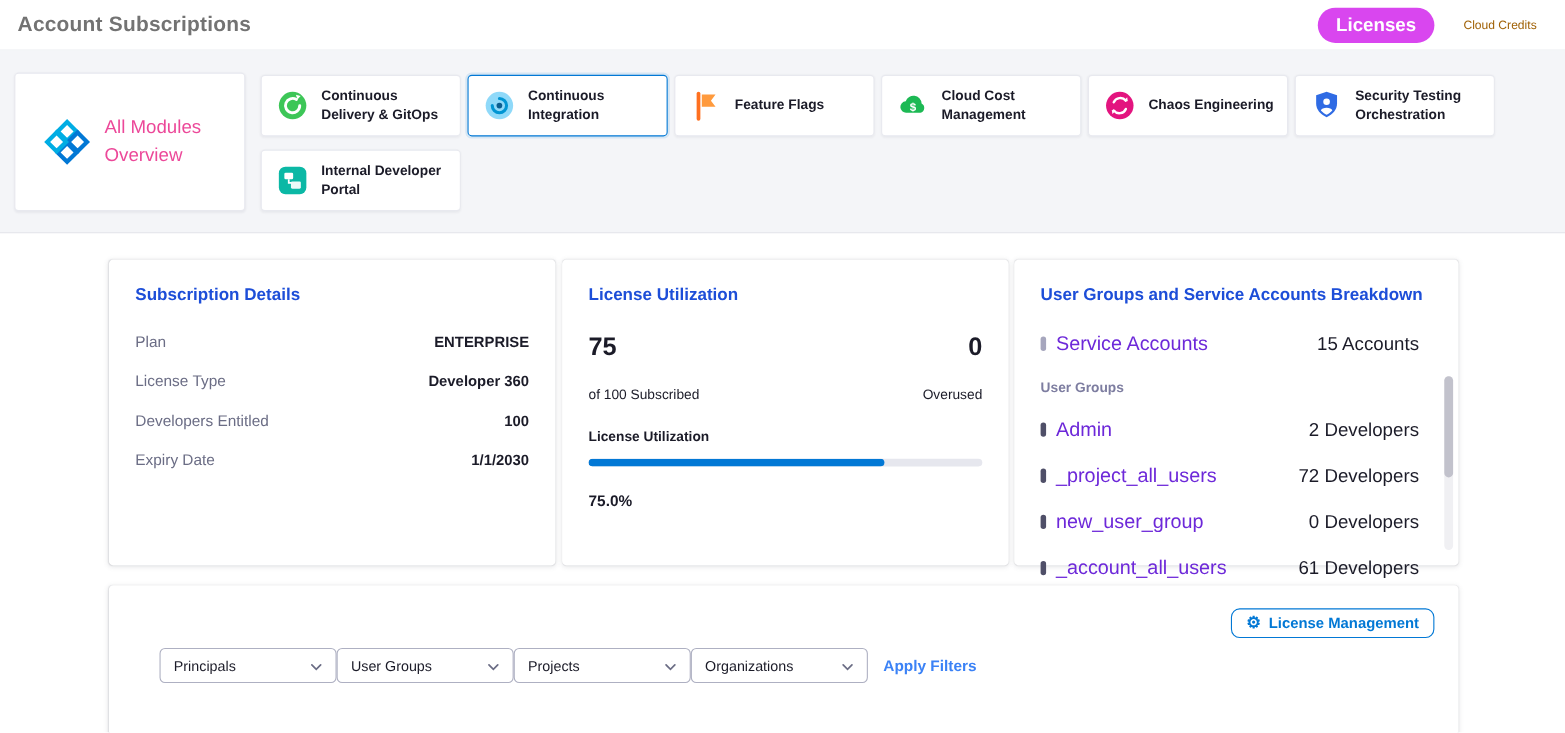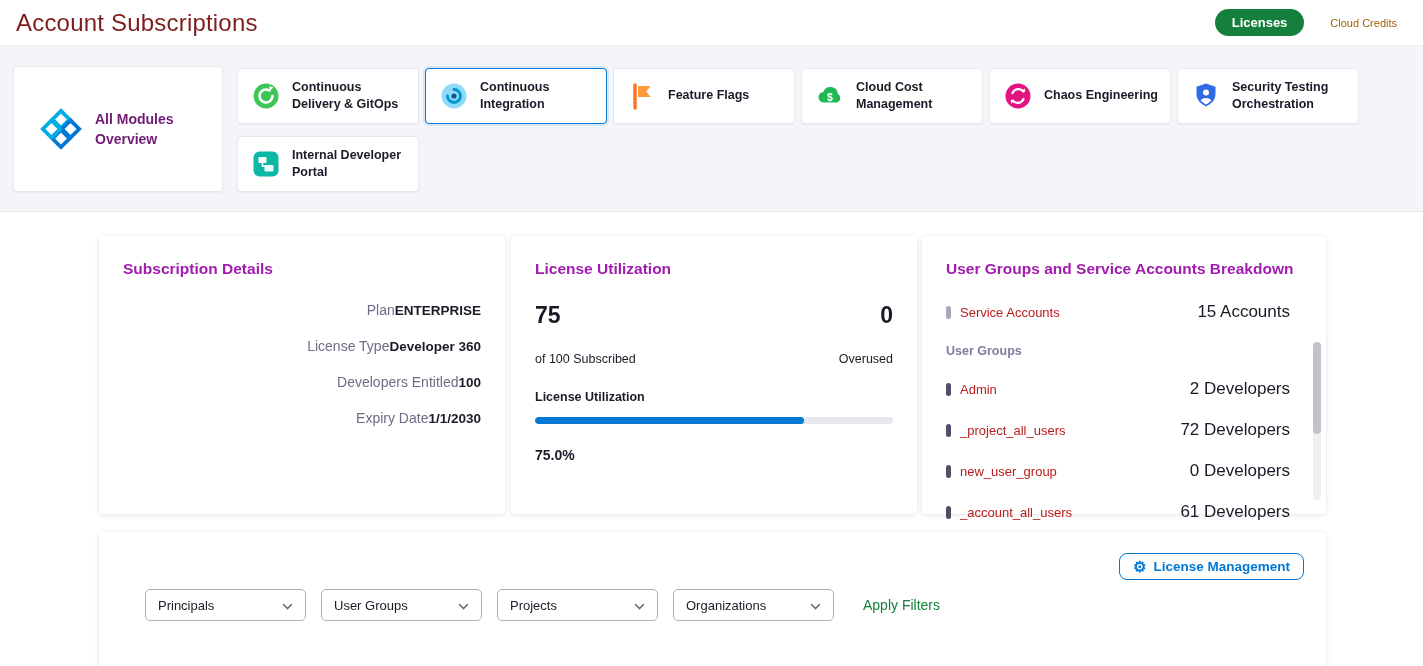--- a/index.html
+++ b/index.html
@@ -1,77 +1,77 @@
 <!DOCTYPE html>
 <html><head>
 <meta charset="utf-8">
 <style>
   *{box-sizing:border-box;margin:0;padding:0}
   body{font-family:"Liberation Sans",sans-serif;background:#fff}
   .page{position:relative;width:1423px;height:666px;overflow:hidden;background:#fff}
 
   
   .topbar{position:absolute;top:0;left:0;width:100%;height:46px;background:#fff;border-bottom:1px solid #eceef2;display:flex;align-items:center;justify-content:space-between;padding:0 26px 0 16px;z-index:3}
-  .page-title{font-size:24px;font-weight:400;color:#7f1d1d;letter-spacing:.2px}
+  .page-title{font-size:19px;font-weight:700;color:#737373;letter-spacing:.2px}
   .topbar-right{display:flex;align-items:center;gap:26px}
-  .pill{background:#15803d;color:#fff;border:none;border-radius:16px;padding:6px 17px;font-size:13px;font-weight:600;cursor:pointer}
+  .pill{background:#d946ef;color:#fff;border:none;border-radius:16px;padding:6px 17px;font-size:17px;font-weight:600;cursor:pointer}
   .link-tab{color:#a16207;font-size:11px;font-weight:400;cursor:pointer;background:none;border:none}
   .crumb-remnant{position:absolute;left:196px;top:0;width:32px;height:3px;background:#0278d5;border-radius:0 0 2px 2px}
 
   
   .band{position:absolute;top:46px;left:0;width:100%;height:166px;background:#f4f5f8;border-bottom:1px solid #e6e7ec}
   .card{background:#fff;border:1px solid #e8e9ef;border-radius:4px}
   .overview-card{position:absolute;left:13px;top:20px;width:210px;height:126px;display:flex;align-items:center;gap:13px;padding:0 8px 0 26px;box-shadow:0 1px 2px rgba(40,41,61,.06);cursor:pointer}
-  .overview-label{font-size:14px;font-weight:700;color:#701a75;line-height:1.45}
+  .overview-label{font-size:17px;font-weight:400;color:#ec4899;line-height:1.45}
   .module-card{position:absolute;width:182px;height:56px;display:flex;align-items:center;gap:11px;padding:0 8px 0 13px;cursor:pointer;box-shadow:0 1px 2px rgba(40,41,61,.05)}
   .module-card.selected{border:1px solid #0278d5;box-shadow:0 0 0 2px rgba(2,120,213,.12)}
   .module-label{font-size:12.5px;font-weight:600;color:#1b1b28;line-height:1.38}
   .mico{flex:0 0 30px;height:30px;display:flex;align-items:center;justify-content:center}
 
   
   .stats-card{position:absolute;top:236px;height:278px;background:#fff;border-radius:4px;box-shadow:0 0 1px rgba(40,41,61,.1),0 1px 5px rgba(96,97,112,.16);padding:24px}
   #sub-card{left:99px;width:406px}
   #util-card{left:511px;width:406px}
   #breakdown-card{left:922px;width:404px}
-  .card-title{font-size:15.5px;font-weight:700;color:#a21caf}
+  .card-title{font-size:15.5px;font-weight:700;color:#1d4ed8}
 
   .sub-rows{margin-top:14px}
-  .sub-row{display:flex;align-items:center;justify-content:flex-end;height:36px}
+  .sub-row{display:flex;align-items:center;justify-content:space-between;height:36px}
   .sub-label{font-size:14px;color:#6b6d85}
   .sub-value{font-size:13.5px;font-weight:700;color:#1b1b28}
 
   .util-top{display:flex;justify-content:space-between;margin-top:24px}
   .util-right{text-align:right}
   .big-num{font-size:23px;font-weight:700;color:#1b1b28}
   .small-cap{font-size:12.5px;color:#1b1b28;margin-top:23px}
   .bar-label{margin-top:24px;font-size:12.5px;font-weight:700;color:#1b1b28}
   .bar{margin-top:13px;height:7px;border-radius:4px;background:#e6e7ee;position:relative;overflow:hidden}
   .bar-fill{position:absolute;left:0;top:0;bottom:0;background:#0278d5;border-radius:4px}
   .pct{margin-top:23px;font-size:14px;font-weight:700;color:#1b1b28}
 
   .bd-row{display:flex;align-items:center}
   .bd-row.sa{margin-top:24px}
   .bd-row.grp{margin-top:21px}
   .tick{width:5px;height:13px;border-radius:2.5px;margin-right:9px}
   .tick.light{background:#a6a6bd}
   .tick.dark{background:#4f4f68}
-  .bd-label{font-size:13px;color:#b91c1c}
+  .bd-label{font-size:18px;color:#6d28d9}
   .bd-value{margin-left:auto;font-size:17px;color:#1b1b28;padding-right:12px}
   .groups-header{margin-top:22px;font-size:12.5px;font-weight:700;color:#7d7da0}
   .scroll-track{position:absolute;right:5px;top:106px;bottom:14px;width:8px;background:#f0f0f3;border-radius:4px}
   .scroll-thumb{position:absolute;top:0;left:0;width:8px;height:92px;background:#c2c2cc;border-radius:4px;cursor:pointer}
 
   
   .users-card{position:absolute;left:99px;top:532px;width:1227px;height:200px;background:#fff;border-radius:4px;box-shadow:0 0 1px rgba(40,41,61,.1),0 1px 5px rgba(96,97,112,.16);padding:22px}
   .users-title{font-size:17px;font-weight:700;color:#1b1b28}
   .lm-btn{position:absolute;right:22px;top:21px;display:flex;align-items:center;gap:7px;border:1px solid #0278d5;color:#0278d5;background:#fff;border-radius:8px;padding:5px 13px;font-size:13.5px;font-weight:600;cursor:pointer}
   .gear{font-size:15px;line-height:1}
-  .filters{display:flex;align-items:center;gap:15px;margin:35px 0 0 24px}
+  .filters{display:flex;align-items:center;margin:35px 0 0 24px}
   .select{width:161px;height:32px;border:1px solid #aeb0c2;border-radius:5px;background:#fff;display:flex;align-items:center;justify-content:space-between;padding:0 12px;font-size:13px;font-weight:500;color:#1b1b28;cursor:pointer}
-  .apply{margin-left:14px;color:#15803d;font-size:14px;font-weight:400;cursor:pointer;background:none;border:none}
+  .apply{margin-left:14px;color:#3b82f6;font-size:14px;font-weight:700;cursor:pointer;background:none;border:none}
 </style>
 </head>
 <body>
 
 <div class="page">
 
   <div class="crumb-remnant"></div>
 
   <div class="topbar">
     <div class="page-title">Account Subscriptions</div>

